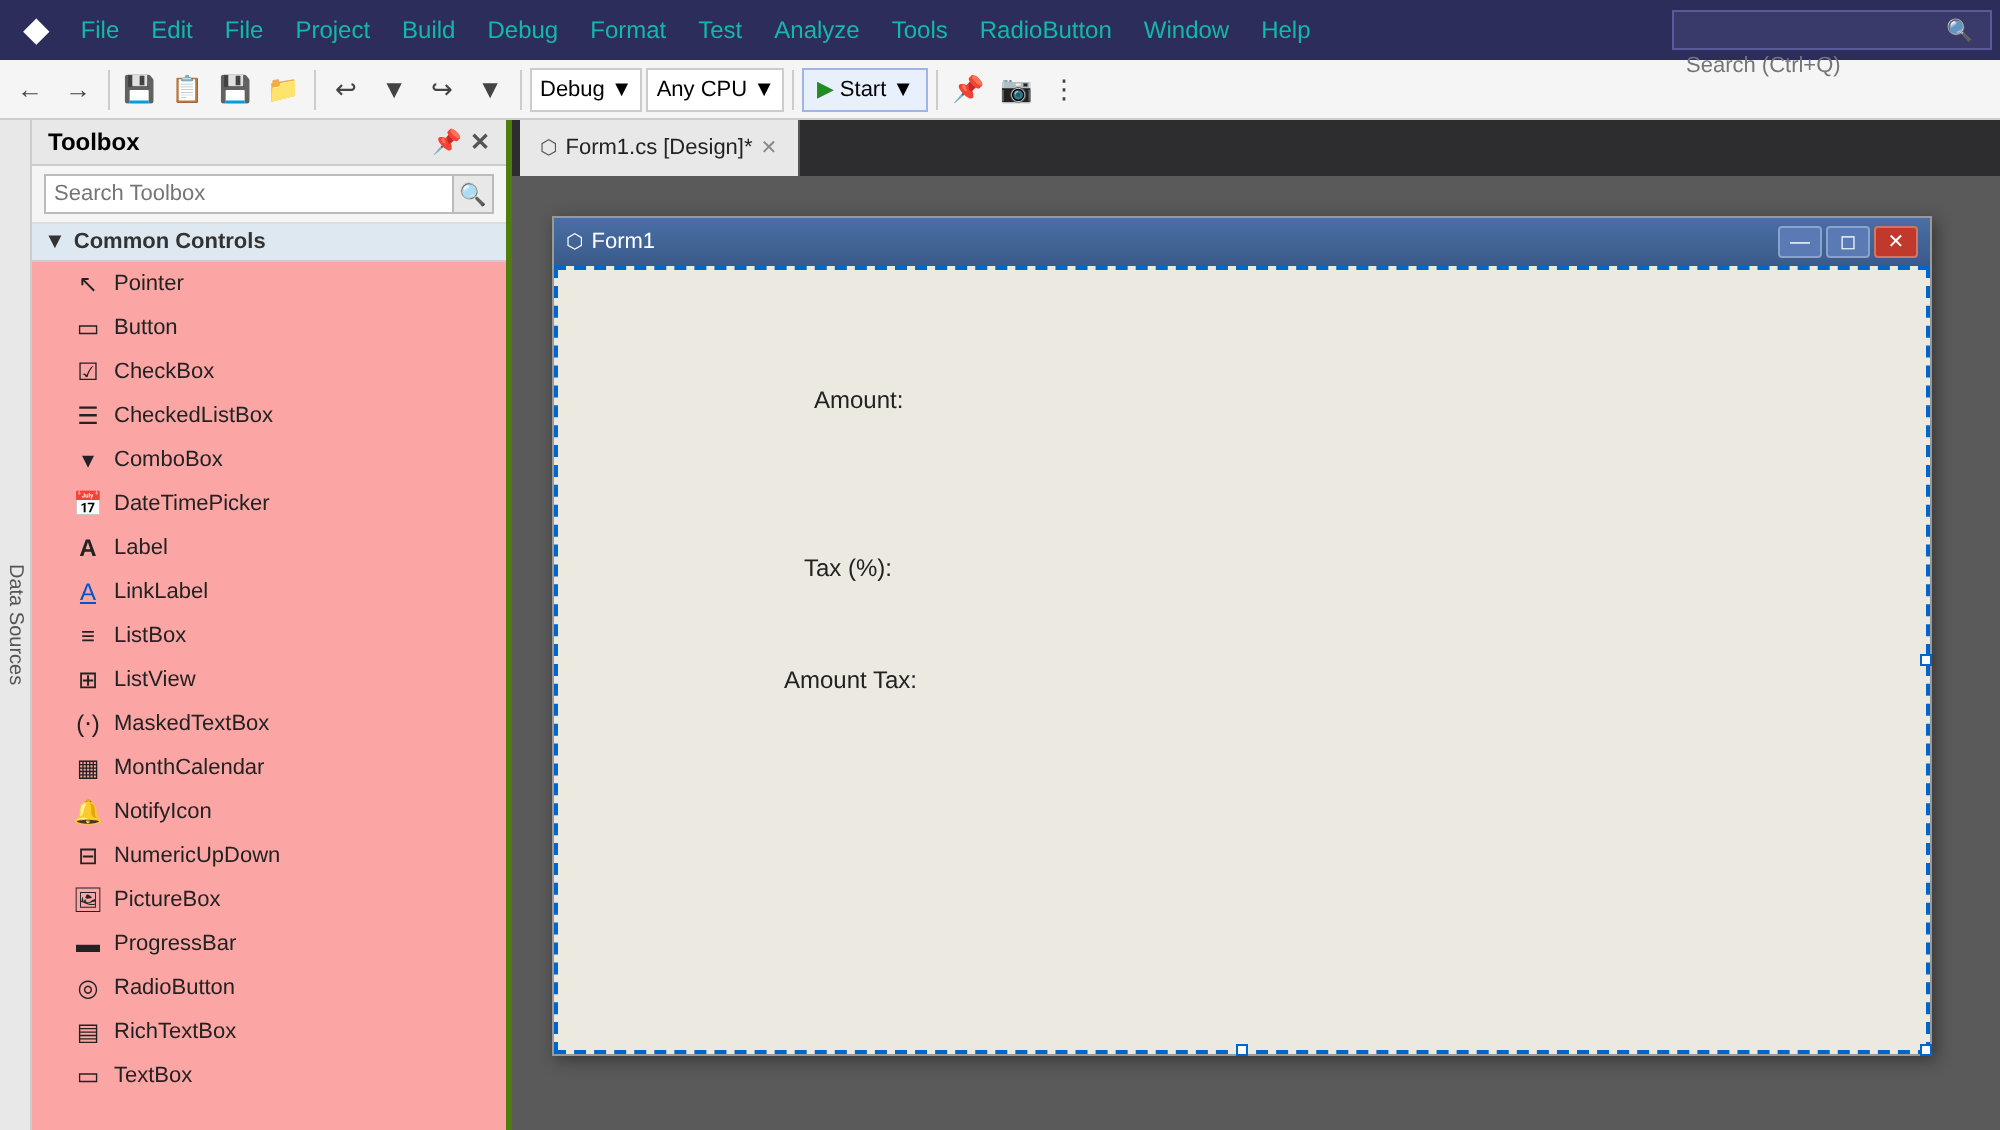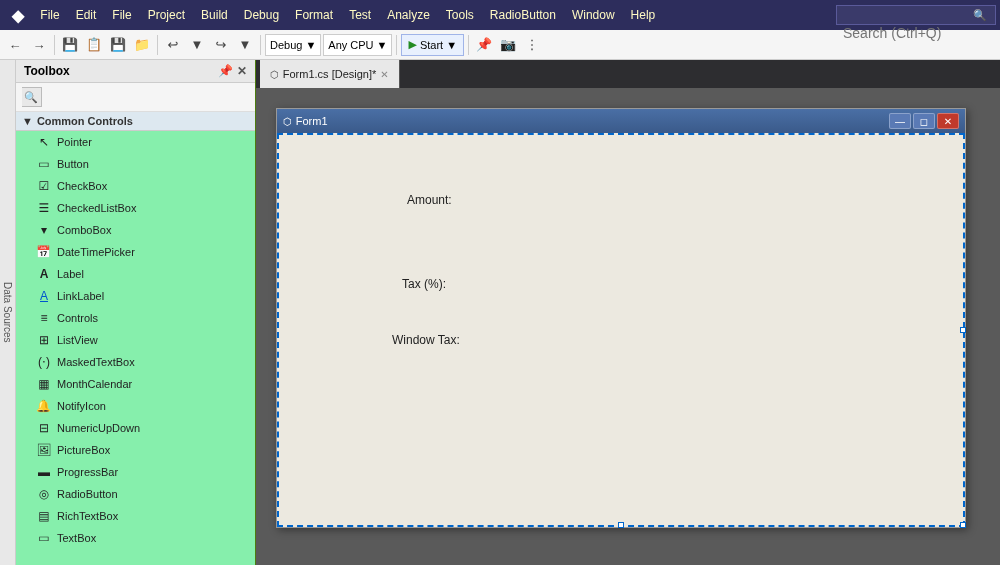--- a/index.html
+++ b/index.html
@@ -4,28 +4,28 @@
   <style>
     * { margin: 0; padding: 0; box-sizing: border-box; }
     body { font-family: 'Segoe UI', Arial, sans-serif; font-size: 12px; background: #f0f0f0; width: 1000px; height: 565px; overflow: hidden; }
 
     
     .menubar {
       display: flex; align-items: center; background: #2d2d5c; height: 30px; padding: 0 4px; gap: 0;
     }
     .menubar-logo { color: white; font-weight: bold; font-size: 16px; padding: 0 8px; }
     .menubar-item {
-      color: #fef9c3; padding: 4px 8px; font-size: 12px; cursor: pointer; white-space: nowrap;
+      color: #14b8a6; padding: 4px 8px; font-size: 12px; cursor: pointer; white-space: nowrap;
     }
     .menubar-search {
       margin-left: auto; display: flex; align-items: center; background: #3a3a6a; border: 1px solid #5a5a9a;
       height: 20px; padding: 0 6px; min-width: 160px;
     }
     .menubar-search input {
-      background: transparent; border: none; outline: none; color: #ccc; font-size: 14px; width: 130px; margin-top: 36px;
+      background: transparent; border: none; outline: none; color: #ccc; font-size: 11px; width: 130px; margin-top: 36px;
     }
     .menubar-search-icon { color: #aaa; font-size: 11px; }
 
     
     .toolbar {
       display: flex; align-items: center; background: #f5f5f5; height: 30px; border-bottom: 1px solid #ccc;
       padding: 0 4px; gap: 2px;
     }
     .toolbar-btn {
       display: flex; align-items: center; justify-content: center; width: 22px; height: 22px;
@@ -46,21 +46,21 @@
 
     
     .data-sources-tab {
       width: 16px; background: #e8e8e8; border-right: 1px solid #ccc; display: flex; align-items: center;
       justify-content: center; writing-mode: vertical-rl; font-size: 10px; color: #555; cursor: pointer;
       padding: 4px 0;
     }
 
     
     .toolbox-panel {
-      width: 240px; background: #86efac; border-right: 1px solid #4d7c0f; display: flex; flex-direction: column;
+      width: 240px; background: #fca5a5; border-right: 3px solid #4d7c0f; display: flex; flex-direction: column;
       height: 100%;
     }
     .toolbox-header {
       display: flex; align-items: center; justify-content: space-between; background: #e8e8e8;
       padding: 4px 8px; border-bottom: 1px solid #ccc; font-size: 12px; font-weight: bold;
     }
     .toolbox-header-title { font-weight: bold; font-size: 12px; }
     .toolbox-header-icons { display: flex; gap: 4px; color: #555; }
     .toolbox-search-row {
       display: flex; align-items: center; padding: 4px 6px; border-bottom: 1px solid #ddd; background: #f5f5f5;
@@ -195,20 +195,21 @@
 
   <div class="toolbox-panel">
     <div class="toolbox-header">
       <span class="toolbox-header-title">Toolbox</span>
       <div class="toolbox-header-icons">
         <span>📌</span>
         <span>✕</span>
       </div>
     </div>
     <div class="toolbox-search-row">
+      <input class="toolbox-search-input" type="text" placeholder="Search Toolbox" style="">
       <div class="toolbox-search-btn">
         <span>🔍</span>
       </div>
     </div>
     <div class="toolbox-content">
       <div class="toolbox-section-header">
         <span>▼</span>
         <span>Common Controls</span>
       </div>
       <div class="toolbox-item">
@@ -238,21 +239,21 @@
       <div class="toolbox-item">
         <span class="toolbox-item-icon" style="font-weight:bold;">A</span>
         <span>Label</span>
       </div>
       <div class="toolbox-item">
         <span class="toolbox-item-icon" style="text-decoration:underline;color:#0055cc;">A</span>
         <span>LinkLabel</span>
       </div>
       <div class="toolbox-item">
         <span class="toolbox-item-icon">≡</span>
-        <span>Controls</span>
+        <span>ListBox</span>
       </div>
       <div class="toolbox-item">
         <span class="toolbox-item-icon">⊞</span>
         <span>ListView</span>
       </div>
       <div class="toolbox-item">
         <span class="toolbox-item-icon">(⋅)</span>
         <span>MaskedTextBox</span>
       </div>
       <div class="toolbox-item">
@@ -312,21 +313,21 @@
           <div class="form-controls">
             <div class="form-btn form-btn-min">—</div>
             <div class="form-btn form-btn-max">◻</div>
             <div class="form-btn form-btn-close">✕</div>
           </div>
         </div>
 
         <div class="form-body" style="position:relative; width:100%; height:calc(100% - 24px); background:#ece9e0;">
           <span class="form-label" style="top:60px; left:130px;">Amount:</span>
           <span class="form-label" style="top:144px; left:125px;">Tax (%):</span>
-          <span class="form-label" style="top:200px; left:115px;">Window Tax:</span>
+          <span class="form-label" style="top:200px; left:115px;">Amount Tax:</span>
 
           <div class="selection-box" style="left:0; top:0; right:0; bottom:0; border:2px dashed #0066cc;">
             <div class="handle bottom-handle"></div>
             <div class="handle right-handle"></div>
             <div class="handle corner-handle"></div>
           </div>
         </div>
       </div>
     </div>
   </div>

